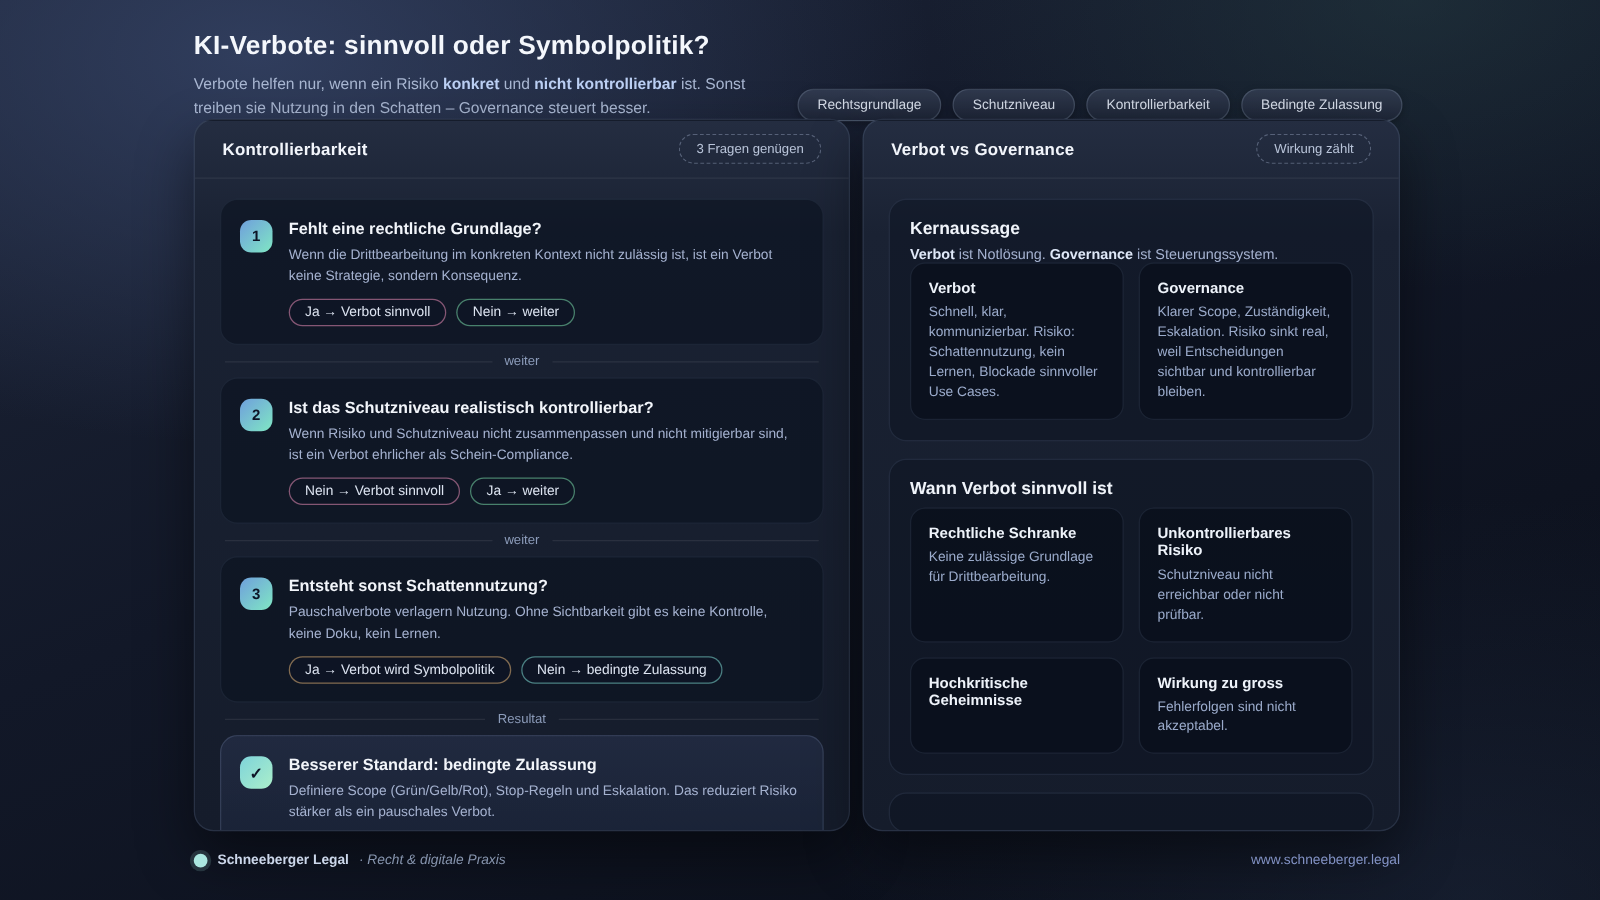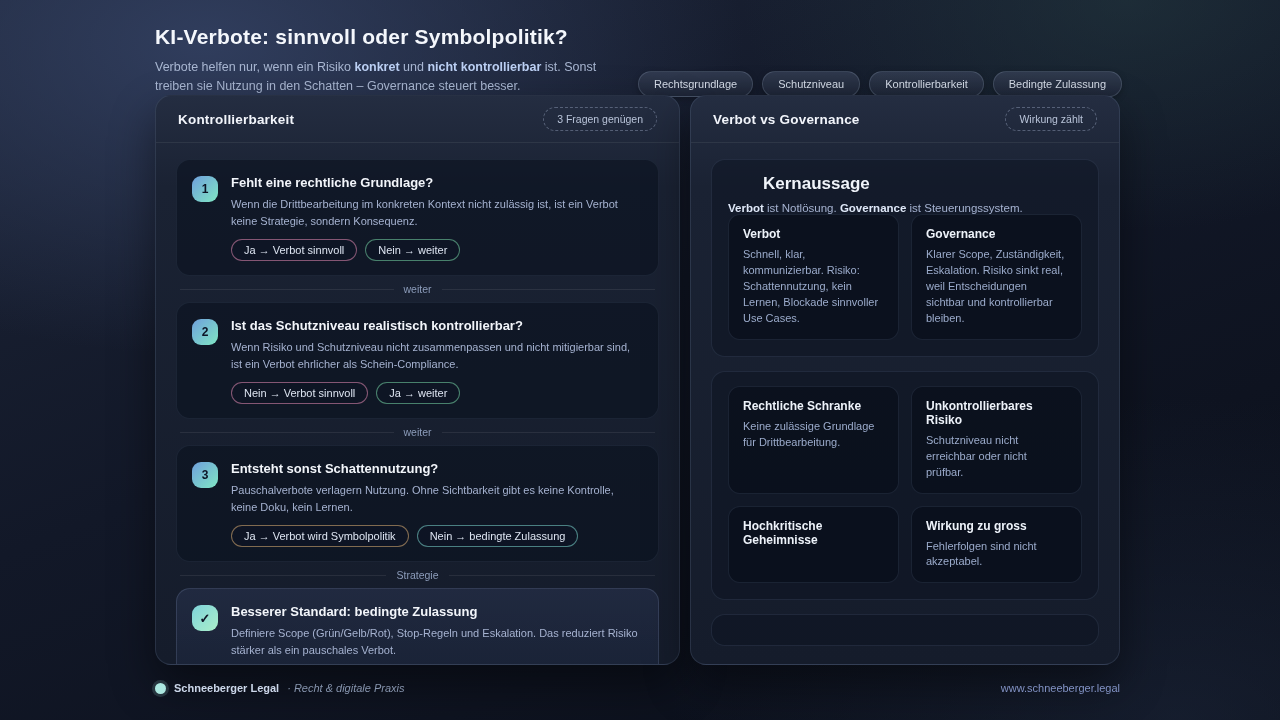--- a/index.html
+++ b/index.html
@@ -100,21 +100,21 @@
 
   
   .section {
     background: rgba(10,17,31,0.45);
     border: 1px solid rgba(140,160,200,0.13);
     border-radius: 14px;
     padding: 14px 16px 16px;
     margin-bottom: 14px;
   }
   .section:last-child { margin-bottom: 0; }
-  .section-h { font-size: 17px; font-weight: 700; color: #f0f4fa; margin-bottom: 8px; margin-left: 35px; }
+  .section-h { font-size: 14px; font-weight: 700; color: #f0f4fa; margin-bottom: 8px; }
   .lead { font-size: 11.5px; color: #a5b2d0; margin-bottom: 0; }
   .lead b { color: #dfe8f8; }
   .subgrid { display: grid; grid-template-columns: 1fr 1fr; gap: 12px; }
   .subcard {
     background: rgba(7,12,24,0.6);
     border: 1px solid rgba(140,160,200,0.13);
     border-radius: 12px;
     padding: 12px 14px;
   }
   .subcard h4 { font-size: 12px; font-weight: 700; color: #eef3fa; margin-bottom: 6px; }
@@ -206,21 +206,21 @@
             <div class="step-text">Pauschalverbote verlagern Nutzung. Ohne Sichtbarkeit gibt es keine Kontrolle, keine Doku, kein Lernen.</div>
             <div class="pill-row">
               <span class="pill amber">Ja → Verbot wird Symbolpolitik</span>
               <span class="pill teal">Nein → bedingte Zulassung</span>
             </div>
           </div>
         </div>
 
         <div class="connector">
           <span class="line"></span>
-          <span class="label">Strategie</span>
+          <span class="label">Resultat</span>
           <span class="line"></span>
         </div>
 
         <div class="step-card result-card">
           <span class="badge check">✓</span>
           <div class="step-content">
             <div class="step-title">Besserer Standard: bedingte Zulassung</div>
             <div class="step-text">Definiere Scope (Grün/Gelb/Rot), Stop-Regeln und Eskalation. Das reduziert Risiko stärker als ein pauschales Verbot.</div>
 
           </div>
@@ -245,20 +245,21 @@
               <p>Schnell, klar, kommunizierbar. Risiko: Schattennutzung, kein Lernen, Blockade sinnvoller Use Cases.</p>
             </div>
             <div class="subcard">
               <h4>Governance</h4>
               <p>Klarer Scope, Zuständigkeit, Eskalation. Risiko sinkt real, weil Entscheidungen sichtbar und kontrollierbar bleiben.</p>
             </div>
           </div>
         </div>
 
         <div class="section">
+          <div class="section-h">Wann Verbot sinnvoll ist</div>
           <div class="subgrid">
             <div class="subcard">
               <h4>Rechtliche Schranke</h4>
               <p>Keine zulässige Grundlage für Drittbearbeitung.</p>
             </div>
             <div class="subcard">
               <h4>Unkontrollierbares Risiko</h4>
               <p>Schutzniveau nicht erreichbar oder nicht prüfbar.</p>
             </div>
             <div class="subcard">

